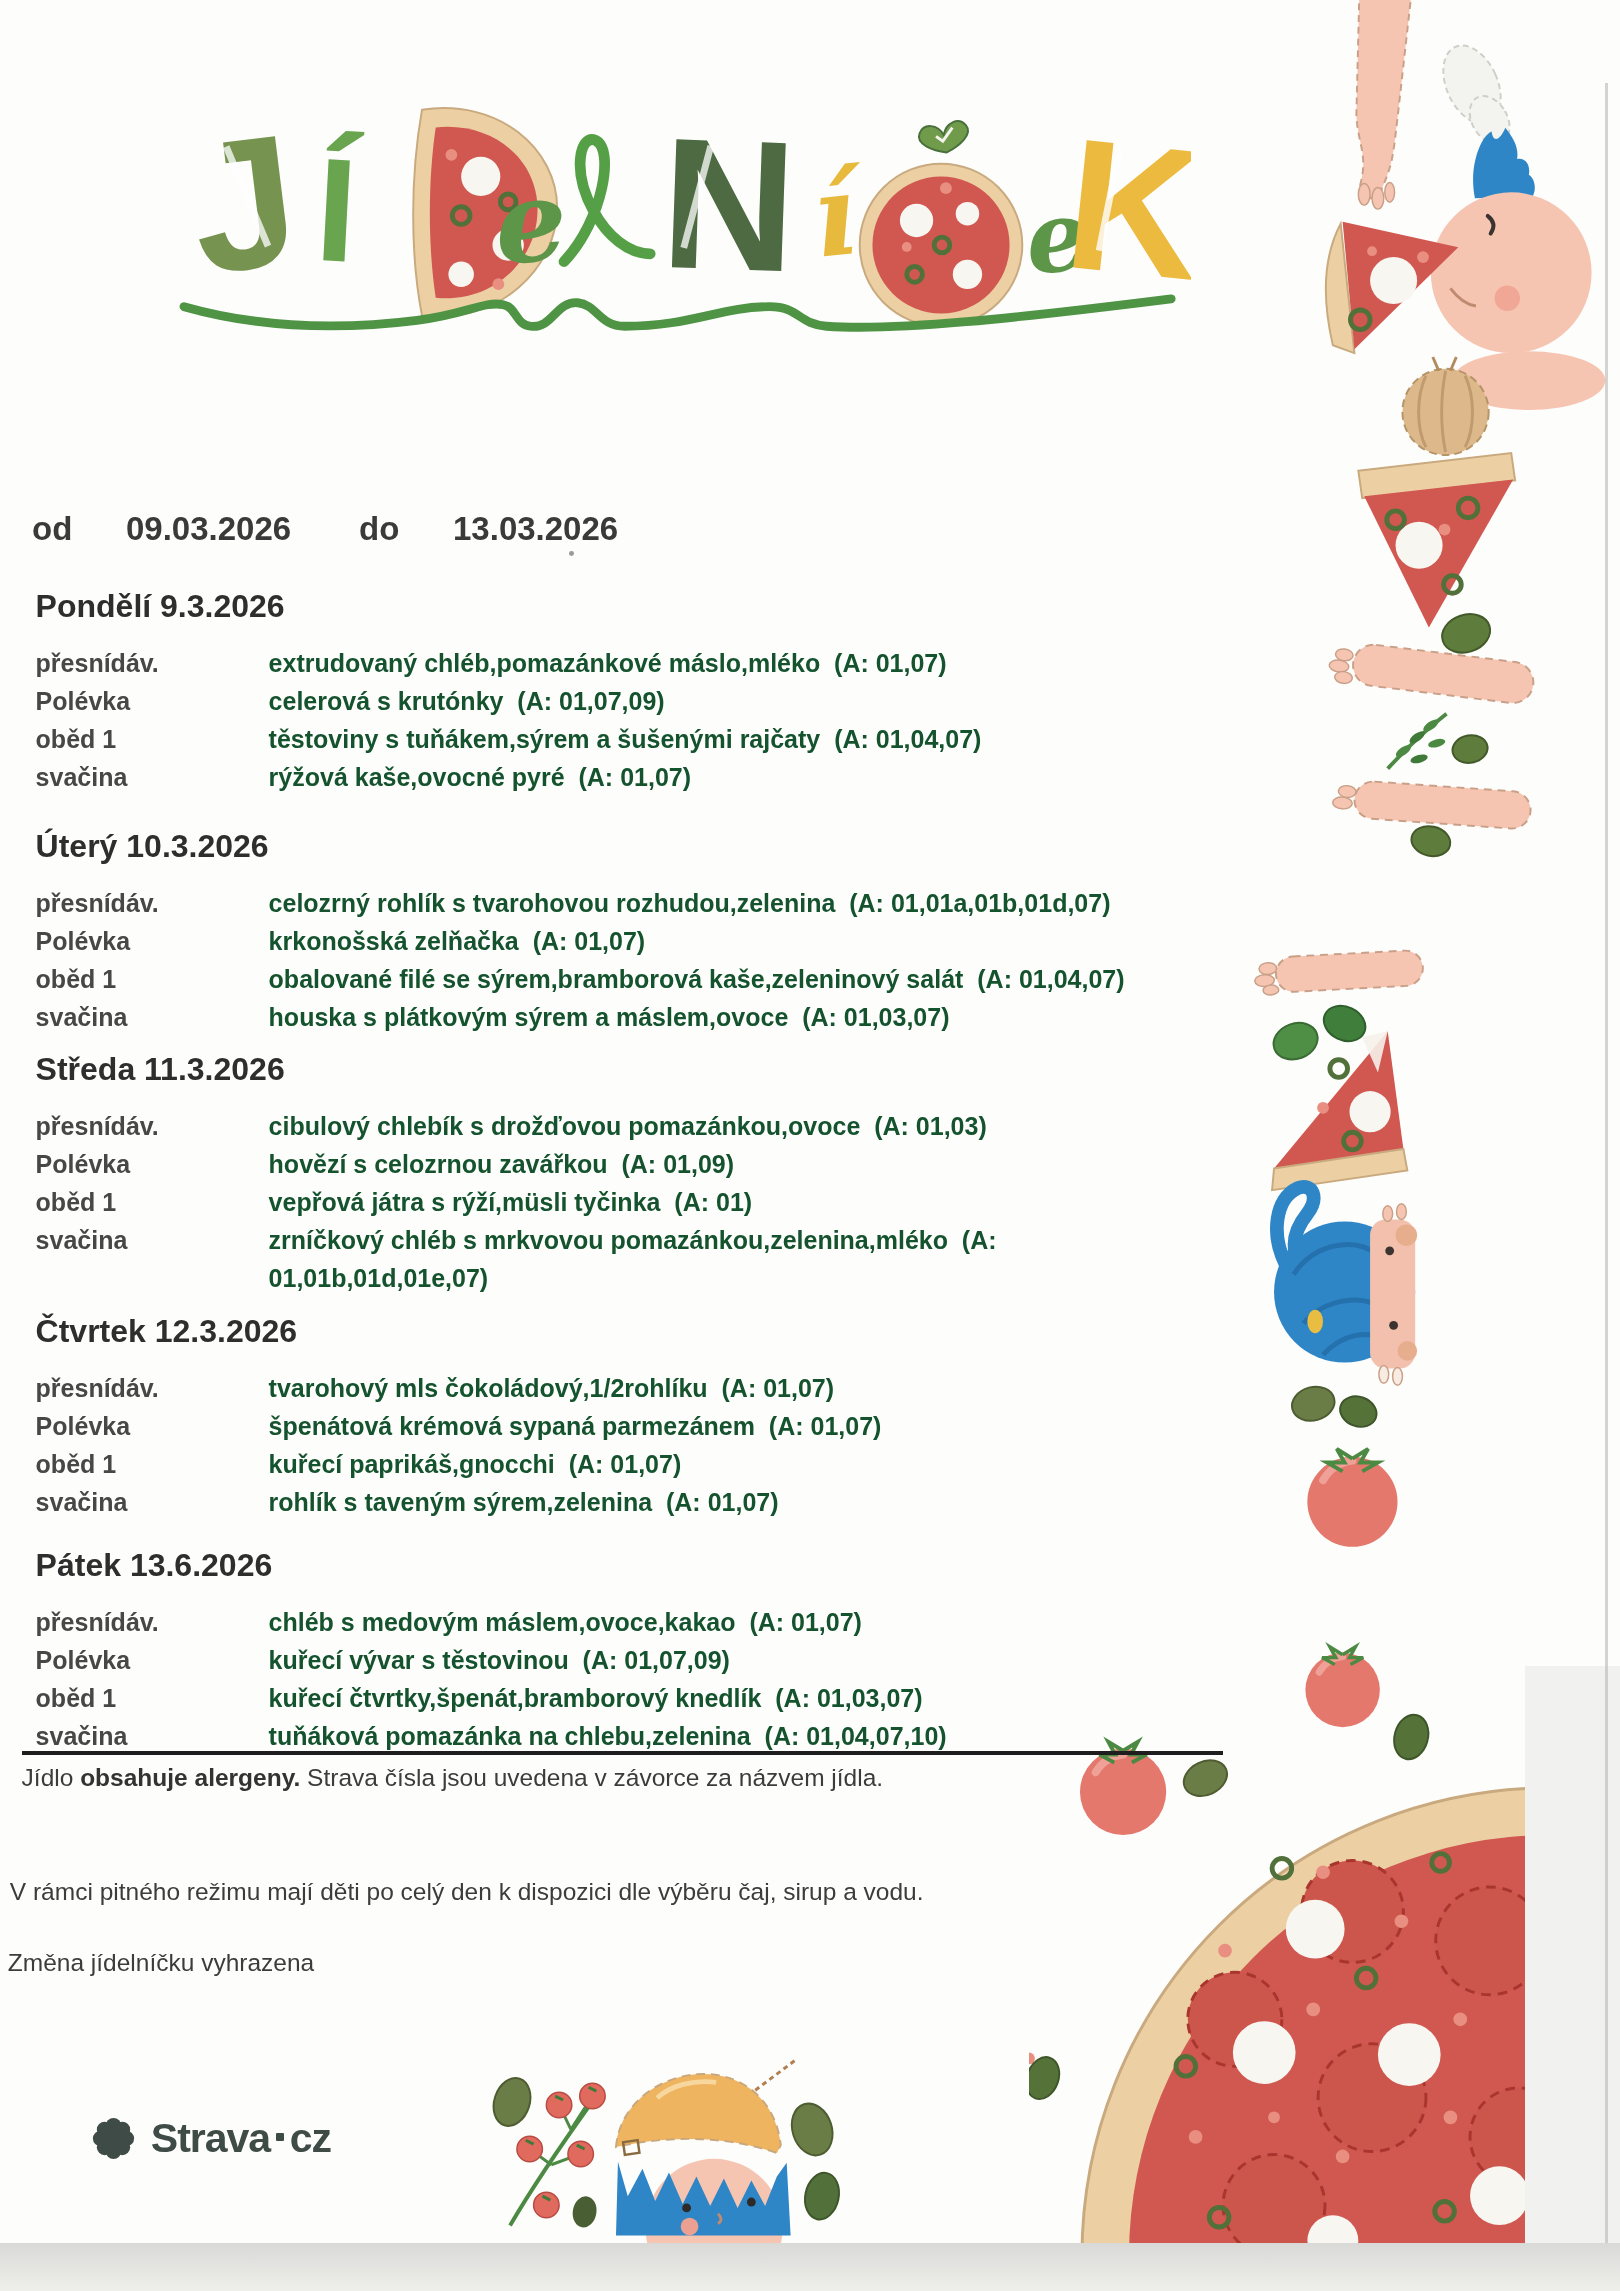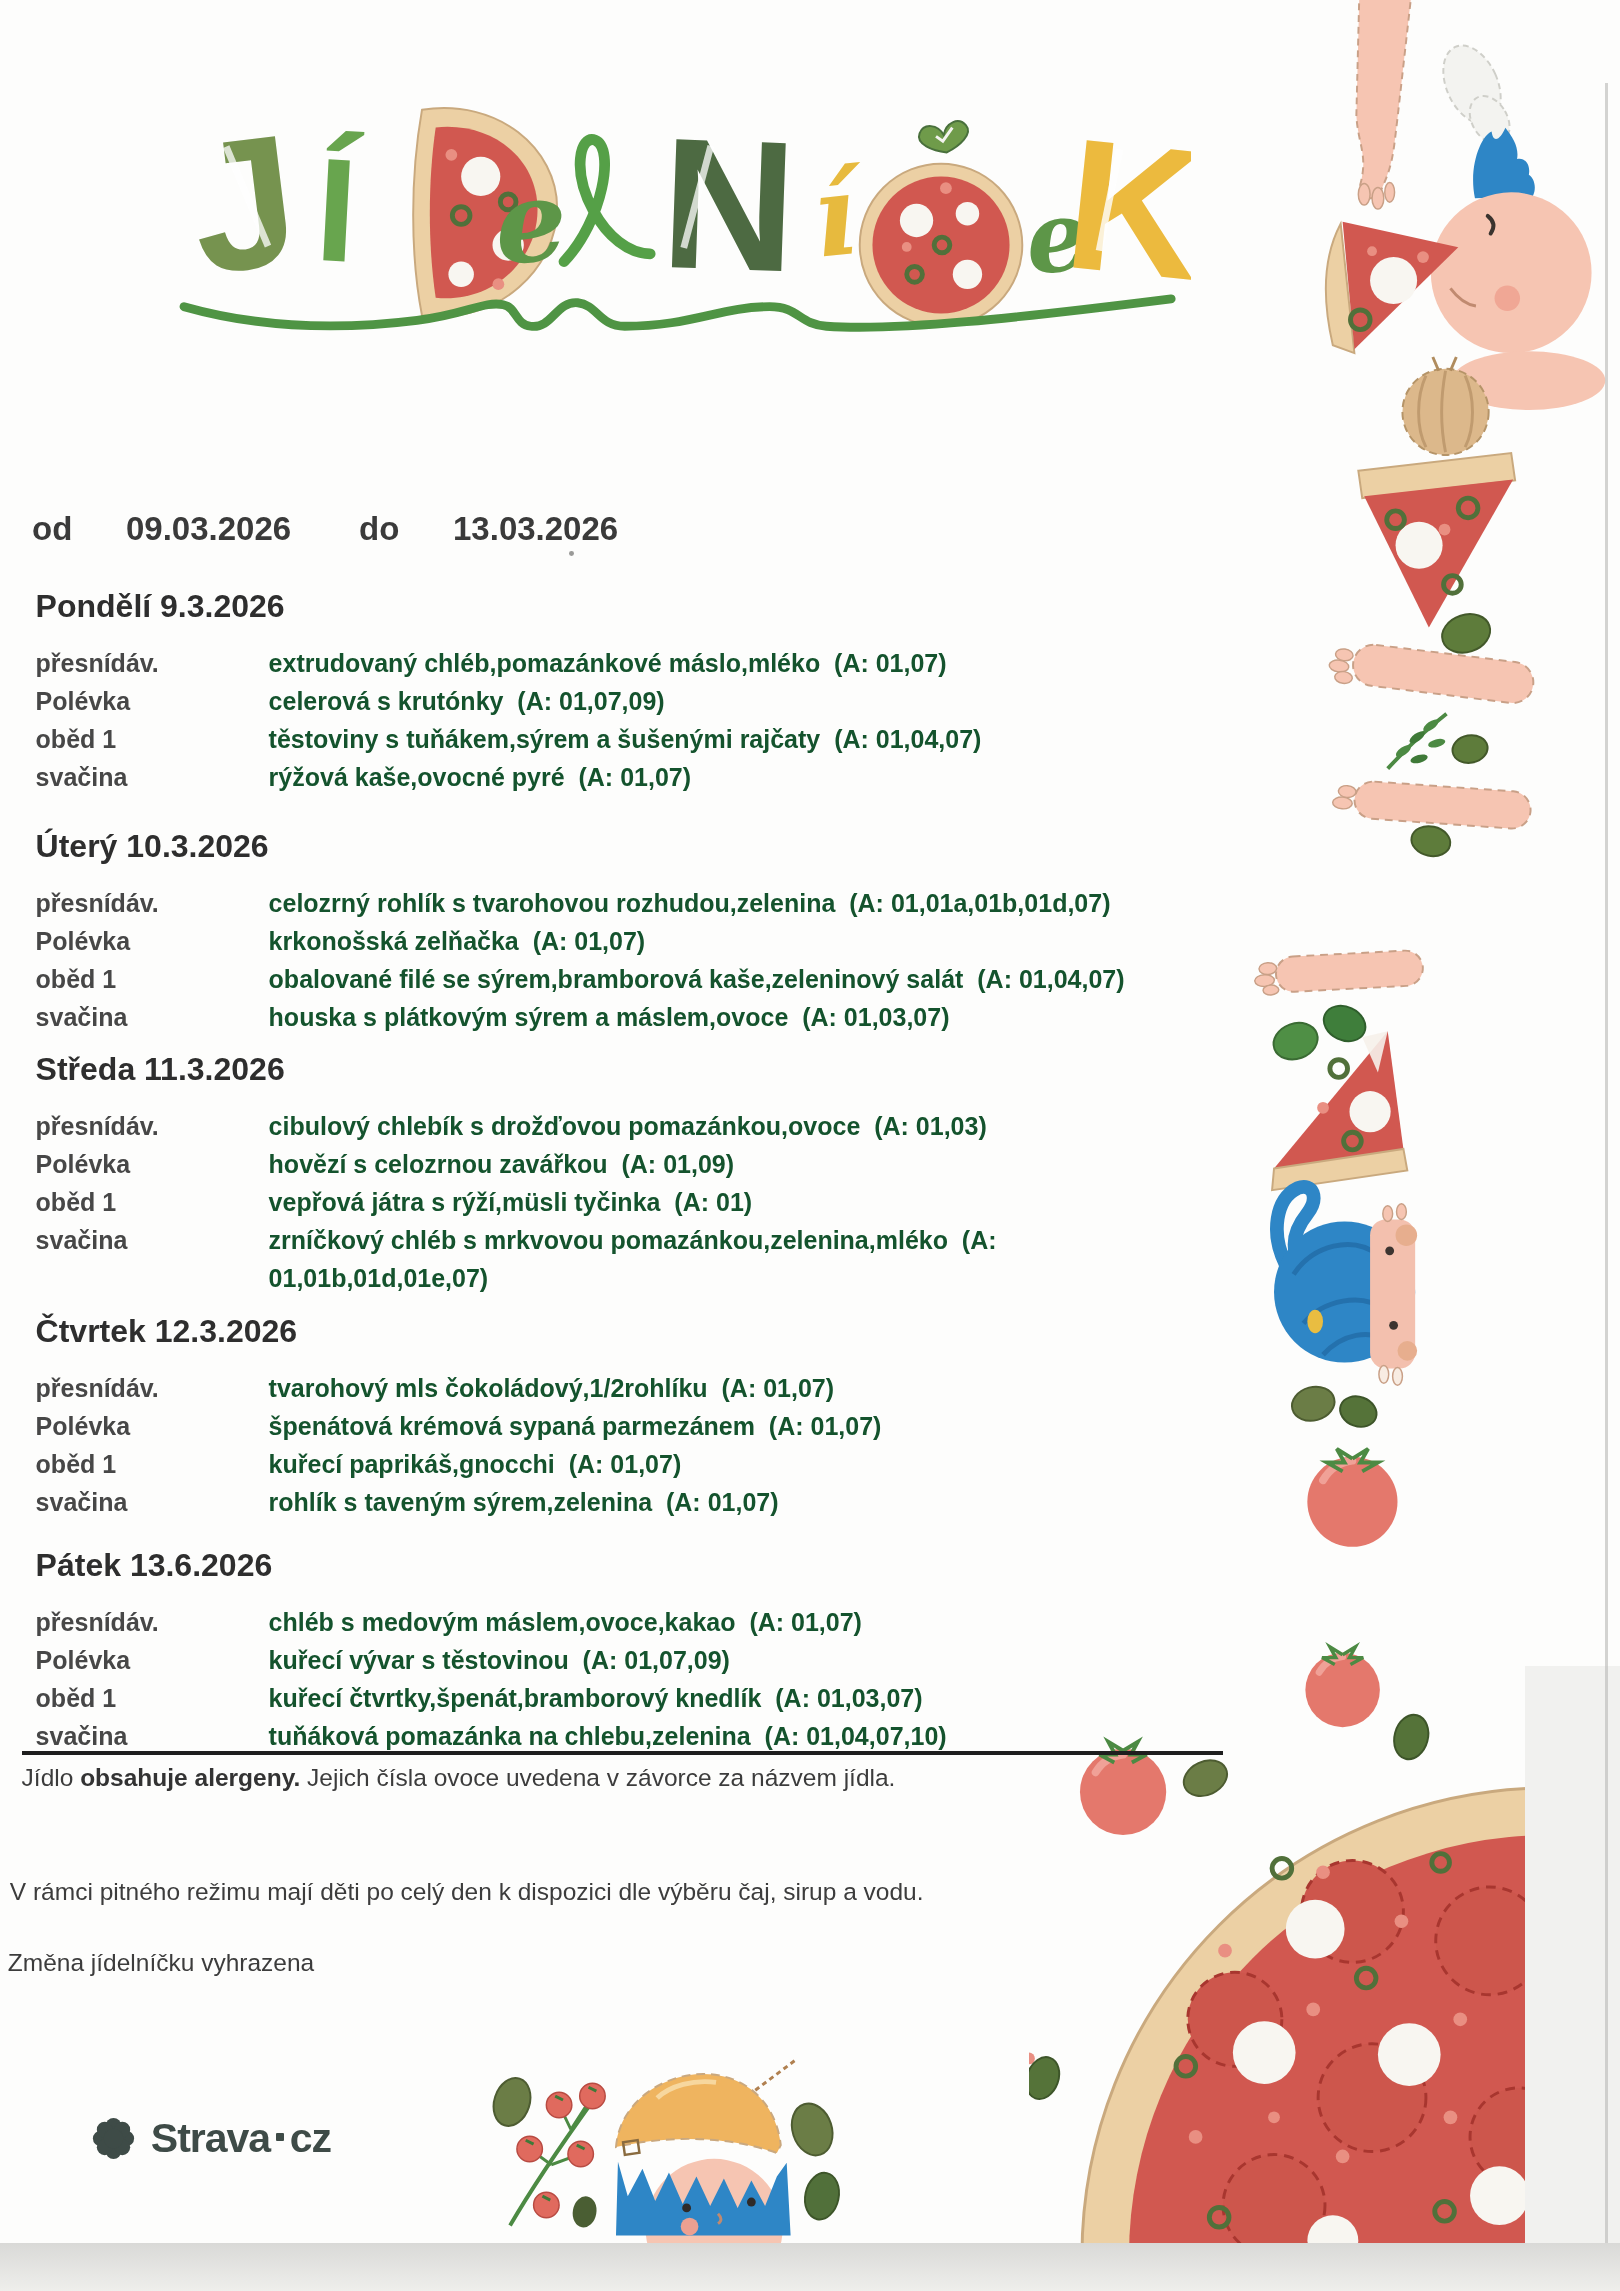--- a/index.html
+++ b/index.html
@@ -432,21 +432,21 @@
             <span class="row-label">svačina</span>
             <span class="row-meal">tuňáková pomazánka na chlebu,zelenina  (A: 01,04,07,10)</span>
           </div>
         </div>
   </section>
 </div>
 
   <div class="hr-line"></div>
 
   <div class="txt note allergen-note">
-    <span>Jídlo </span><b>obsahuje alergeny.</b><span>  Jejich čísla ovoce uvedena v závorce za názvem jídla.</span>
+    <span>Jídlo </span><b>obsahuje alergeny.</b><span>  Strava čísla jsou uvedena v závorce za názvem jídla.</span>
   </div>
 
   <div class="txt note drinks-note">V rámci pitného režimu mají děti po celý den k dispozici  dle výběru čaj, sirup a vodu.</div>
 
   <div class="txt note change-note">Změna jídelníčku vyhrazena</div>
 
   <div class="logo">
     <svg width="51" height="51" viewBox="0 0 52 52">
       <g fill="#3e4b47">
         <circle cx="26" cy="13" r="8"></circle>

